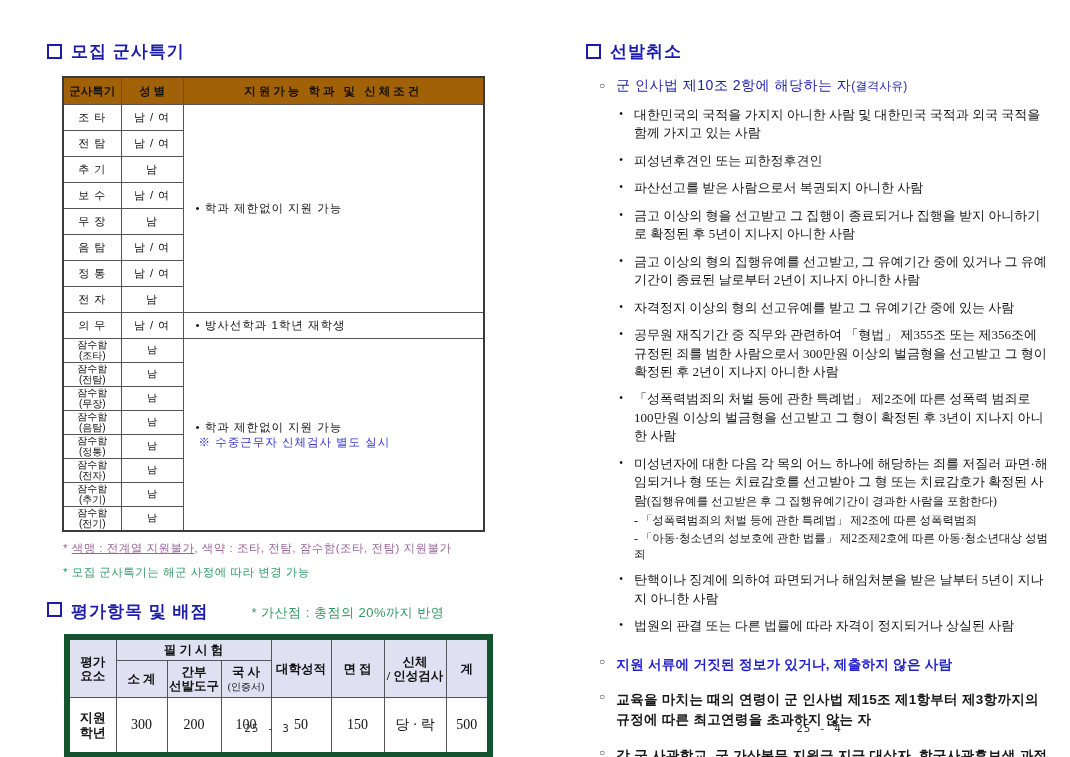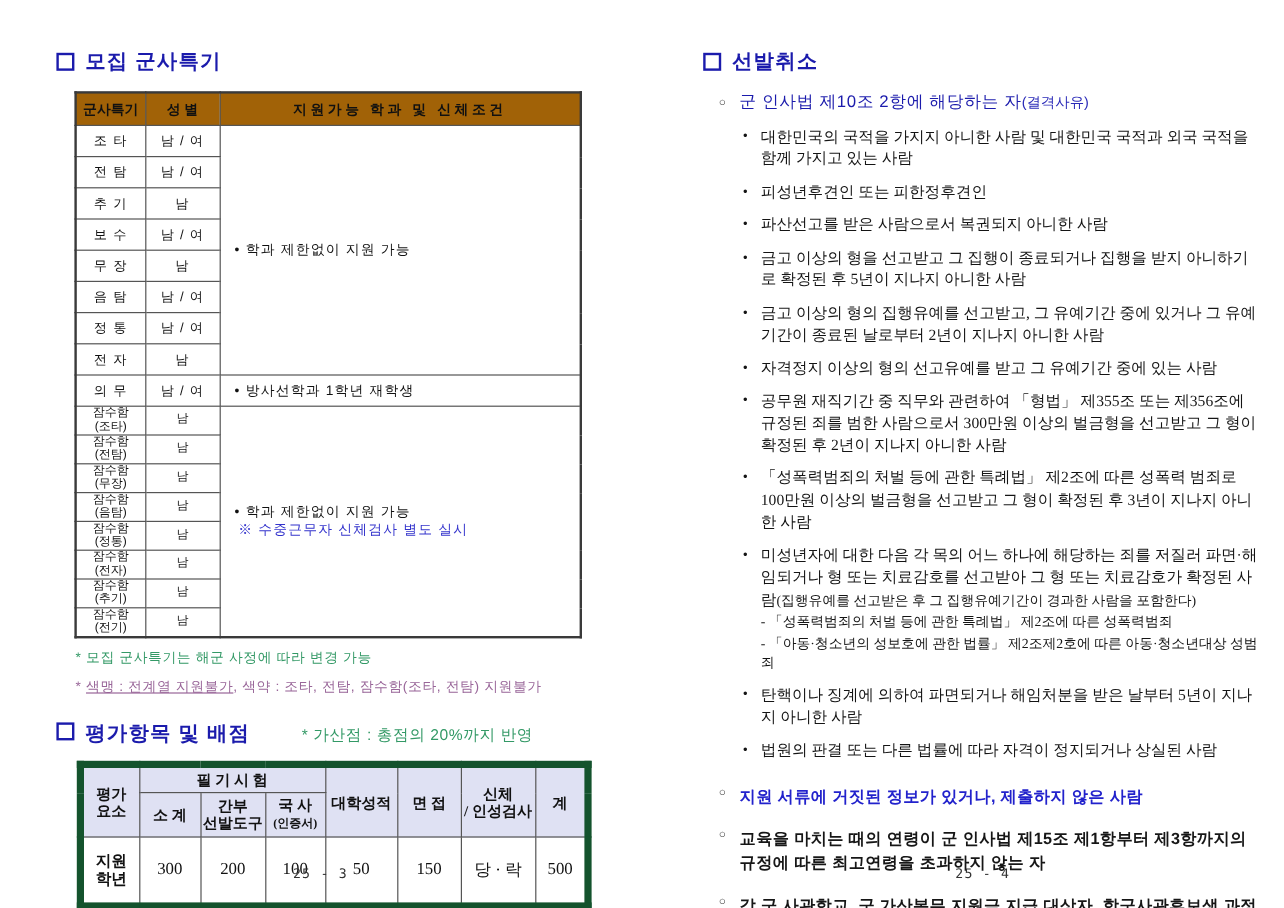--- a/index.html
+++ b/index.html
@@ -35,21 +35,21 @@
   
   .h2row{margin-top:20px;display:flex;align-items:baseline;}
   .bonus{color:#339966;font-size:13px;font-weight:normal;letter-spacing:0.5px;margin-left:34px;}
   
   .t2{margin:11px 0 0 17px;width:423px;table-layout:fixed;border:6px solid #14532d;
       font-family:"Liberation Serif",serif;}
   .t2 th,.t2 td{border:1px solid #555;text-align:center;vertical-align:middle;padding:0;}
   .t2 thead th{background:#dfe1f3;font-weight:bold;font-size:12.5px;line-height:14px;}
   .t2 .grp{height:20px;}
   .t2 .sub{height:36px;}
-  .t2 .small{font-size:10px;font-weight:bold;}
+  .t2 .small{font-size:10px;font-weight:normal;}
   .t2 tbody td{height:54px;font-size:14px;}
   .t2 tbody td.lbl{font-weight:bold;font-size:13px;line-height:15px;}
   
   .law-head{margin:13px 0 11px 13px;display:flex;align-items:baseline;}
   .cmark{font-size:10px;color:#333;margin-right:11px;flex:0 0 auto;transform:translateY(-1px);}
   .law-title{color:#1b1bac;font-weight:normal;font-size:14px;letter-spacing:0.5px;}
   .law-suffix{color:#2a2ab8;font-size:12px;font-weight:normal;}
   .bullet{margin:0 0 9px 33px;display:flex;font-family:"Liberation Serif",serif;
           font-size:13px;line-height:1.42;color:#141414;}
   .bmark{flex:0 0 15px;font-size:12px;}
@@ -157,24 +157,24 @@
             <td><span>잠수함</span><br><span>(추기)</span></td>
             <td>남</td>
           </tr>
           <tr class="sub-row">
             <td><span>잠수함</span><br><span>(전기)</span></td>
             <td>남</td>
           </tr>
         </tbody>
     </table>
 
-    <div class="note green">* 모집 군사특기는 해군 사정에 따라 변경 가능</div>
     <div class="note purple">
       <span>* </span><span class="u">색맹 : 전계열 지원불가</span><span>, 색약 : 조타, 전탐, 잠수함(조타, 전탐) 지원불가</span>
     </div>
+    <div class="note green">* 모집 군사특기는 해군 사정에 따라 변경 가능</div>
 
     <div class="h1 h2row">
       <span class="sq"></span>
       <span>평가항목 및 배점</span>
       <span class="bonus">* 가산점 : 총점의 20%까지 반영</span>
     </div>
 
     <table class="t2">
       <colgroup>
         <col style="width:49px">

